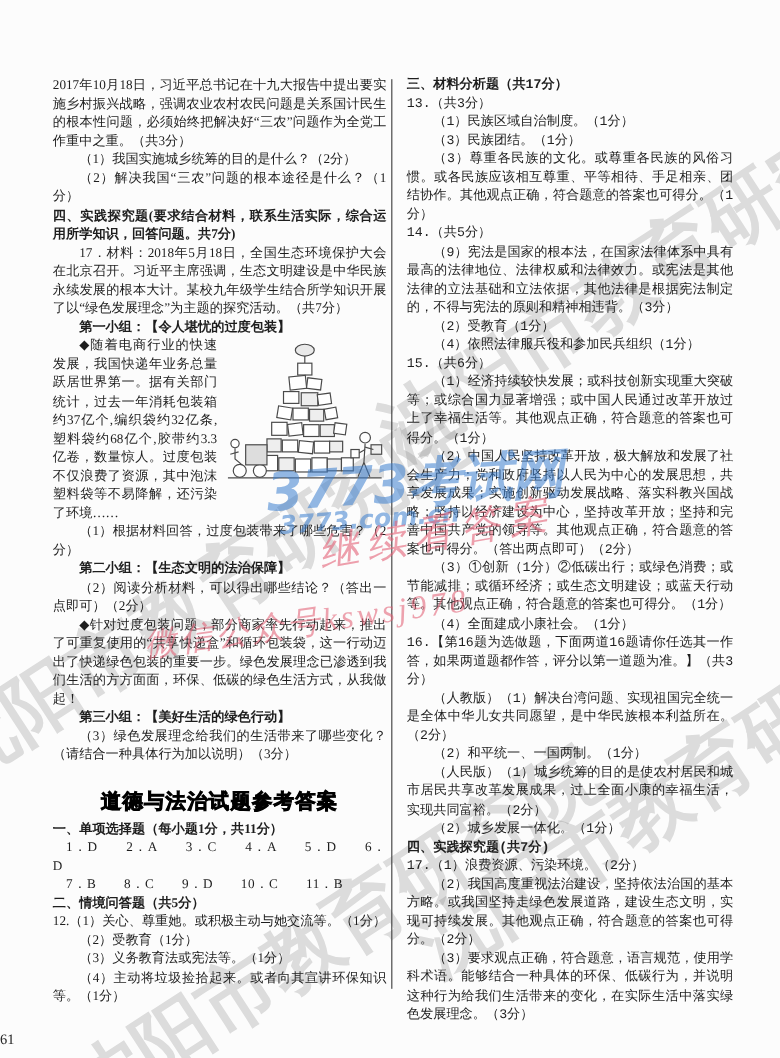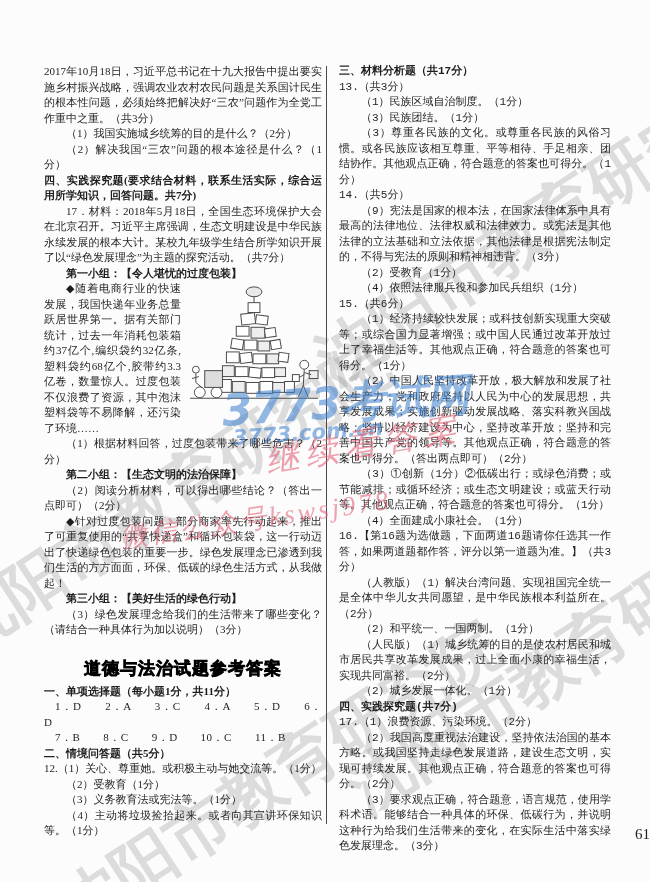--- a/index.html
+++ b/index.html
@@ -16,22 +16,22 @@
   .col-right{position:absolute;left:339px;top:64px;width:272px;z-index:2;font-family:Liberation Mono, monospace;}
   .divider{position:absolute;left:326px;top:66px;width:1px;height:758px;background:#4a4a4a;z-index:2;}
   .ans-title{
     font-family:"DejaVu Sans","Liberation Sans",sans-serif;
     font-weight:bold;font-size:17px;line-height:22px;text-align:center;
     letter-spacing:1px;color:#000;margin:19px 0 5px;text-indent:0;
     -webkit-text-stroke:0.7px #000;
   }
   .ansrow{font-weight:normal;letter-spacing:0.5px;text-indent:1em;}
   .cartoon{float:right;width:136px;height:128px;margin:2px 0 2px 5px;}
-  .pageno{position:absolute;top:826px;left:0;width:100%;text-align:right;
-    font-size:15px;color:#222;z-index:2;}
+  .pageno{position:absolute;top:859px;left:0;width:100%;text-align:left;
+    font-size:12px;color:#222;z-index:2;}
   
   .wm{position:absolute;white-space:nowrap;pointer-events:none;}
   .wm-gray{
     z-index:1;font-size:64px;font-weight:bold;color:rgba(128,128,128,0.26);
     transform-origin:0 0;transform:rotate(-33deg);
     font-family:"Liberation Serif","DejaVu Serif",serif;
   }
   .wg1{left:300px;top:330px;}
   .wg2{left:-70px;top:600px;}
   .wg3{left:40px;top:880px;}

